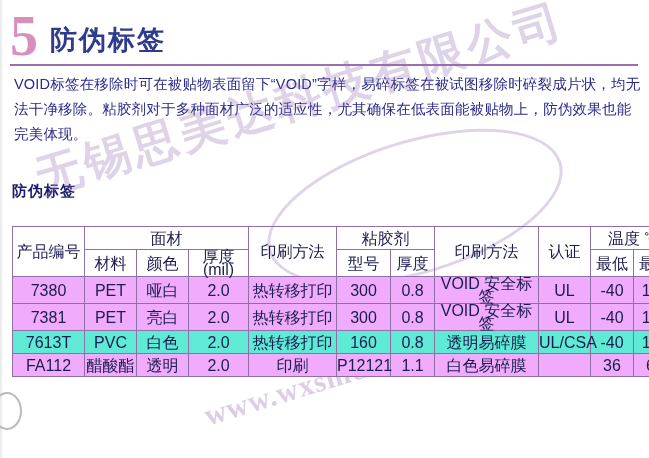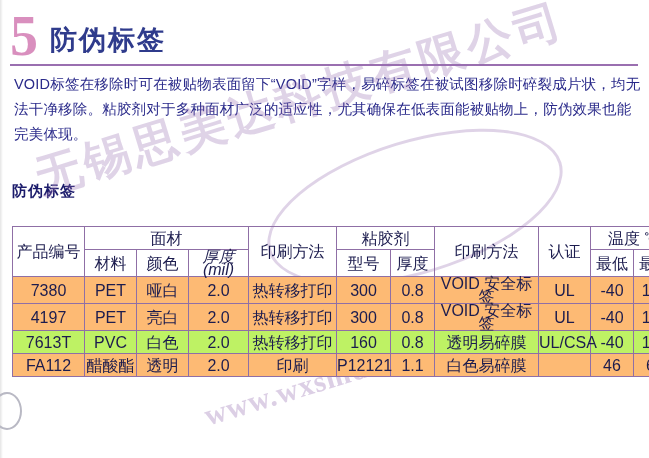--- a/index.html
+++ b/index.html
@@ -77,23 +77,23 @@
     vertical-align: middle;
     font-size: 16px;
     color: #1c1c4e;
     padding: 0;
     height: 22px;
     line-height: 13px;
   }
   table.spec th { font-weight: normal; }
   .hdr-main td, .hdr-main th { height: 30px; }
   .hdr-sub td, .hdr-sub th { height: 26px; margin-left: 7px; }
-  .row-pink td { background: #fdba74; height: 34px; }
-  .row-white td { background: #bef264; height: 34px; }
-  .small { font-size: 9.5px; font-style: italic; }
+  .row-pink td { background: #f0abfc; height: 34px; }
+  .row-white td { background: #5eead4; height: 34px; }
+  .small { font-size: 9.5px; }
   
   .wm {
     position: absolute;
     left: 0; top: 0; width: 649px; height: 458px;
     pointer-events: none;
     overflow: hidden;
   }
   .wm-text {
     position: absolute;
     font-family: "Liberation Serif", serif;
@@ -203,21 +203,21 @@
       <td>热转移打印</td>
       <td>300</td>
       <td>0.8</td>
       <td>VOID 安全标签</td>
       <td>UL</td>
       <td>-40</td>
       <td>121</td>
     </tr>
 
     <tr class="row-pink">
-      <td>4197</td>
+      <td>7381</td>
       <td>PET</td>
       <td>亮白</td>
       <td>2.0</td>
       <td>热转移打印</td>
       <td>300</td>
       <td>0.8</td>
       <td>VOID 安全标签</td>
       <td>UL</td>
       <td>-40</td>
       <td>121</td>
@@ -240,20 +240,20 @@
     <tr class="row-pink">
       <td>FA112</td>
       <td>醋酸酯</td>
       <td>透明</td>
       <td>2.0</td>
       <td>印刷</td>
       <td>P12121</td>
       <td>1.1</td>
       <td>白色易碎膜</td>
       <td></td>
-      <td>46</td>
+      <td>36</td>
       <td>60</td>
     </tr>
   </tbody>
     </table>
 </div>
 
 <div class="ring"></div>
 
 </body></html>

